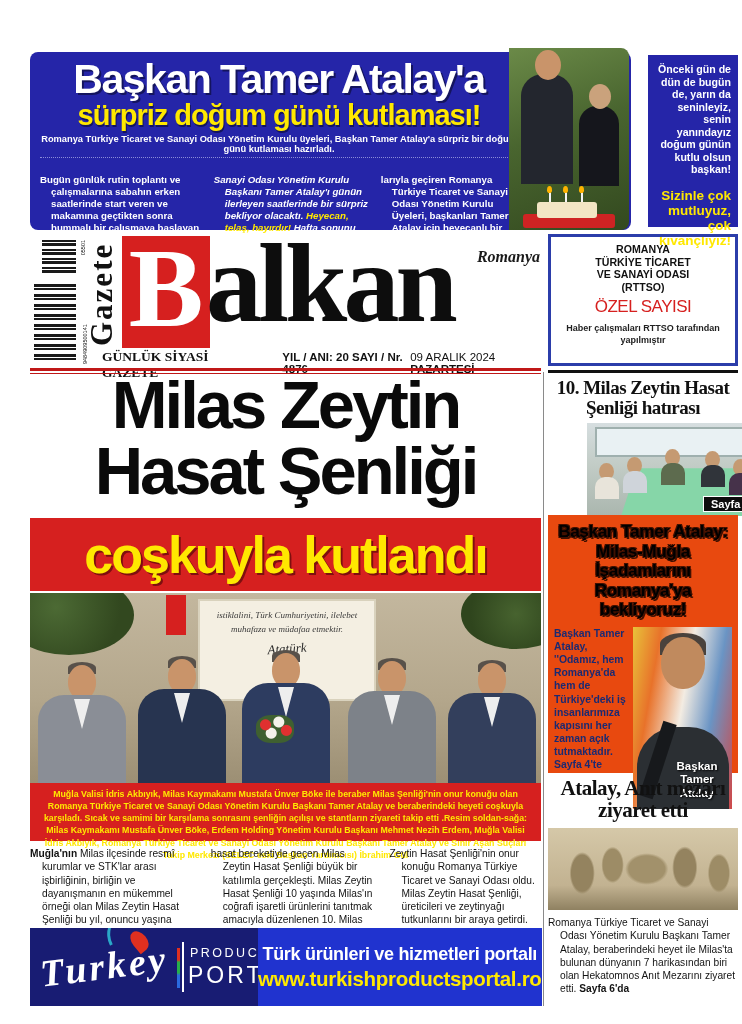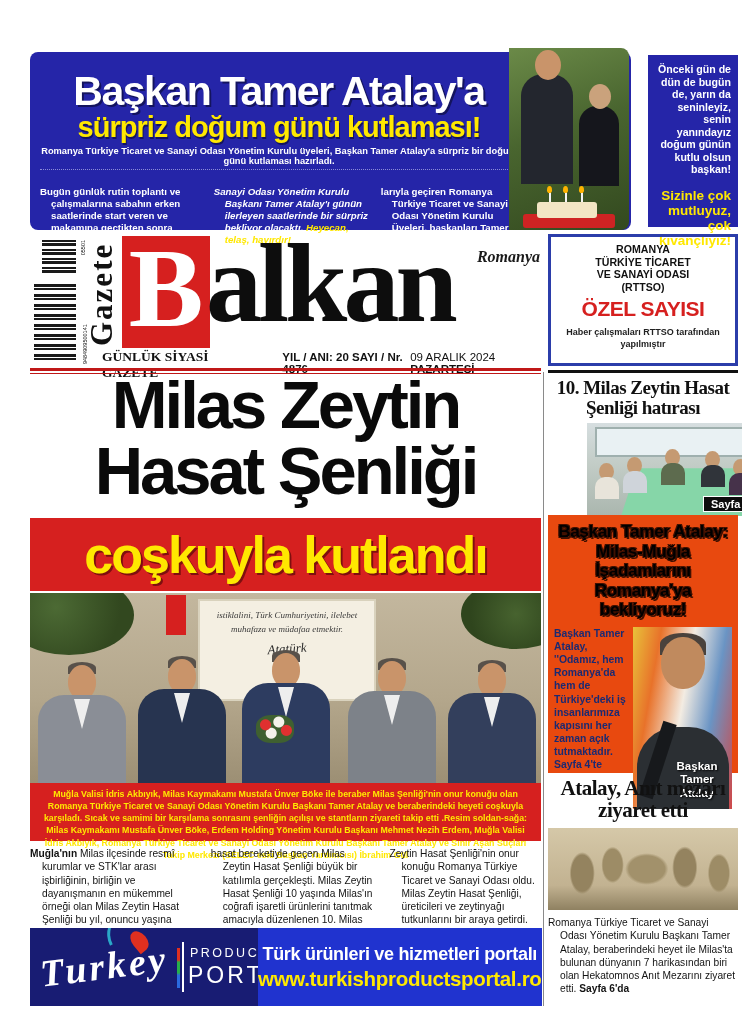--- a/index.html
+++ b/index.html
@@ -2,21 +2,21 @@
 <html><head>
 <meta charset="utf-8">
 <style>
   html,body{margin:0;padding:0;background:#e9e9e9;}
   .page{position:relative;width:742px;height:1024px;background:#ffffff;margin:0 auto;overflow:hidden;
         font-family:"Liberation Sans",sans-serif;}
   .abs{position:absolute;}
 
   
   .top-banner{left:30px;top:52px;width:601px;height:178px;background:#2525a8;border-radius:8px;}
-  .tb-text{position:absolute;left:10px;top:19px;width:478px;}
+  .tb-text{position:absolute;left:10px;top:7px;width:478px;}
   .tb-headline{color:#fff;font-weight:900;font-size:41px;line-height:1.02;text-align:center;letter-spacing:-1.5px;
                text-shadow:2px 2px 0 #14145e;}
   .tb-subheadline{color:#ffe800;font-weight:900;font-size:29px;line-height:1.0;text-align:center;letter-spacing:-1px;
                text-shadow:1px 2px 0 #14145e;}
   .tb-deck{color:#fff;font-size:9.3px;font-weight:700;text-align:center;margin-top:4px;
            border-bottom:1px dotted #8c8cd8;padding-bottom:3px;}
   .tb-cols{display:flex;gap:10px;margin-top:16px;color:#fff;font-size:9.7px;font-weight:700;line-height:1.24;}
   .tb-cols p{margin:0;padding-left:11px;text-indent:-11px;}
   .tb-col1{flex:1.15;}
   .tb-col2{flex:1.1;font-style:italic;}
@@ -67,21 +67,21 @@
   .ribbon{position:absolute;left:8px;top:0;width:50px;height:118px;
           background:linear-gradient(90deg,#23419e 0 33%,#f5d500 33% 66%,#d6201f 66% 100%);
           clip-path:polygon(0 0,100% 0,100% 100%,50% 88%,0 100%);}
   .rcircle{position:absolute;left:4px;top:22px;width:58px;height:58px;background:#fff;border:6px solid #2b3daa;
            border-radius:50%;box-sizing:border-box;text-align:center;}
   .rcircle .rt{display:block;margin-top:8px;color:#d6201f;font-weight:900;font-size:17px;line-height:1;}
   .rcircle .yr{display:block;color:#23419e;font-weight:700;font-size:7px;}
   .crescent{position:absolute;left:22px;top:92px;color:#fff;font-size:13px;line-height:1;}
   .rtext{flex:1;text-align:center;padding-top:2px;}
   .rt-line{font-weight:900;font-size:10.6px;color:#111;line-height:1.18;}
-  .rt-special{color:#d6201f;font-weight:700;font-size:21px;letter-spacing:-0.5px;margin-top:4px;}
+  .rt-special{color:#d6201f;font-weight:400;font-size:17px;letter-spacing:-0.5px;margin-top:4px;}
   .rt-note{font-size:9px;color:#222;font-weight:700;line-height:1.3;margin-top:6px;}
 
   
   .hl1{left:30px;top:372px;width:511px;text-align:center;font-weight:900;font-size:67px;line-height:0.99;
        letter-spacing:-3px;color:#0a0a0a;}
   .red-bar{left:30px;top:518px;width:511px;height:73px;background:#d6201f;display:flex;align-items:center;justify-content:center;}
   .red-bar span{color:#ffe800;font-weight:900;font-size:52px;letter-spacing:-2px;text-shadow:2px 2px 0 #7e0f0f;}
 
   
   .main-photo{left:30px;top:593px;width:511px;height:190px;overflow:hidden;

